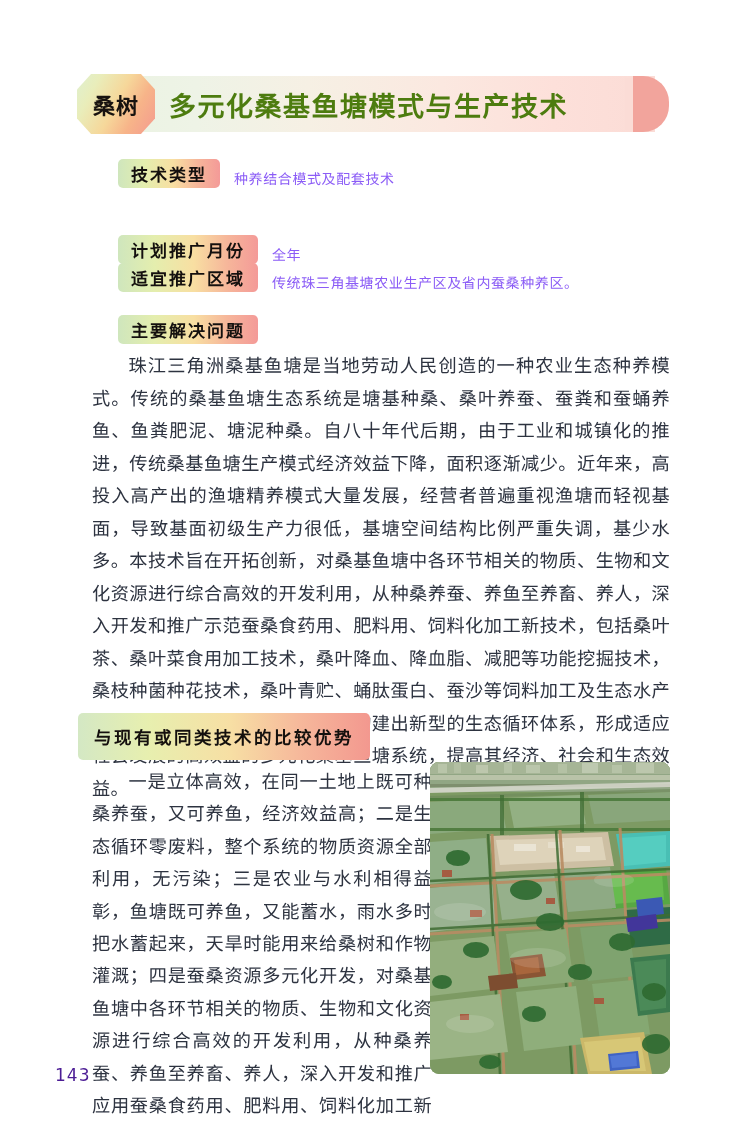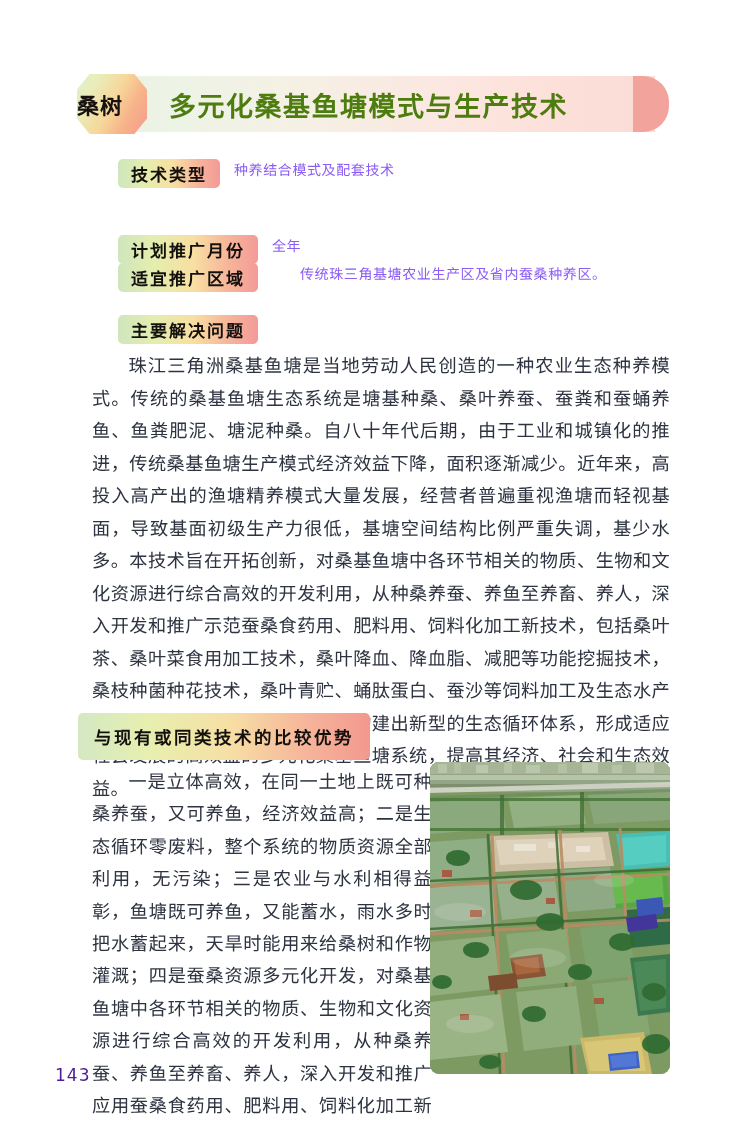--- a/index.html
+++ b/index.html
@@ -61,26 +61,27 @@
     top: 4px;
     width: 30px;
     height: 52px;
     background: #fbdcd6;
     clip-path: polygon(0 0, 55% 0, 100% 25%, 100% 75%, 55% 100%, 0 100%);
   }
   .banner-octagon {
     position: absolute;
     left: 0px;
     top: 0px;
-    width: 70px;
+    width: 78px;
     height: 60px;
     background: linear-gradient(118deg, #dff0d0 0%, #e9edba 22%, #f6d79a 50%, #f7b489 72%, #f49a8f 100%);
     clip-path: polygon(18% 0, 82% 0, 100% 26%, 100% 74%, 82% 100%, 18% 100%, 0 74%, 0 26%);
     display: flex;
     align-items: center;
+    justify-content: center;
   }
   .banner-octagon span {
     font-family: "DejaVu Sans", "Liberation Sans", sans-serif;
     font-weight: bold;
     font-size: 22px;
     color: #17120f;
     letter-spacing: 1px;
   }
   .banner-title {
     position: absolute;
@@ -95,21 +96,21 @@
     color: #4d7c0f;
     letter-spacing: 1.5px;
     white-space: nowrap;
   }
 
   
   .field-row {
     position: absolute;
     left: 78px;
     display: flex;
-    align-items: flex-start;
+    align-items: flex-end;
     padding-left: 40px;
   }
   .pill {
     display: inline-flex;
     align-items: center;
     justify-content: center;
     height: 29px;
     padding: 0 13px;
     border-radius: 5px;
     font-family: "DejaVu Sans", "Liberation Sans", sans-serif;
@@ -124,21 +125,21 @@
     margin-left: 14px;
     font-family: Liberation Sans, sans-serif;
     font-size: 14px;
     color: #8b5cf6;
     letter-spacing: 0.6px;
     white-space: nowrap;
   }
 
   #row-tech-type { top: 159px; }
   #row-month     { top: 211px; margin-top: 24px; }
-  #row-region    { top: 263px; gap: 28px; }
+  #row-region    { top: 263px; }
   #row-problem   { top: 315px; }
 
   
   .body-paragraph {
     position: absolute;
     left: 92px;
     top: 350px;
     width: 578px;
     font-family: "Liberation Serif", "DejaVu Serif", serif;
     font-size: 18.2px;

